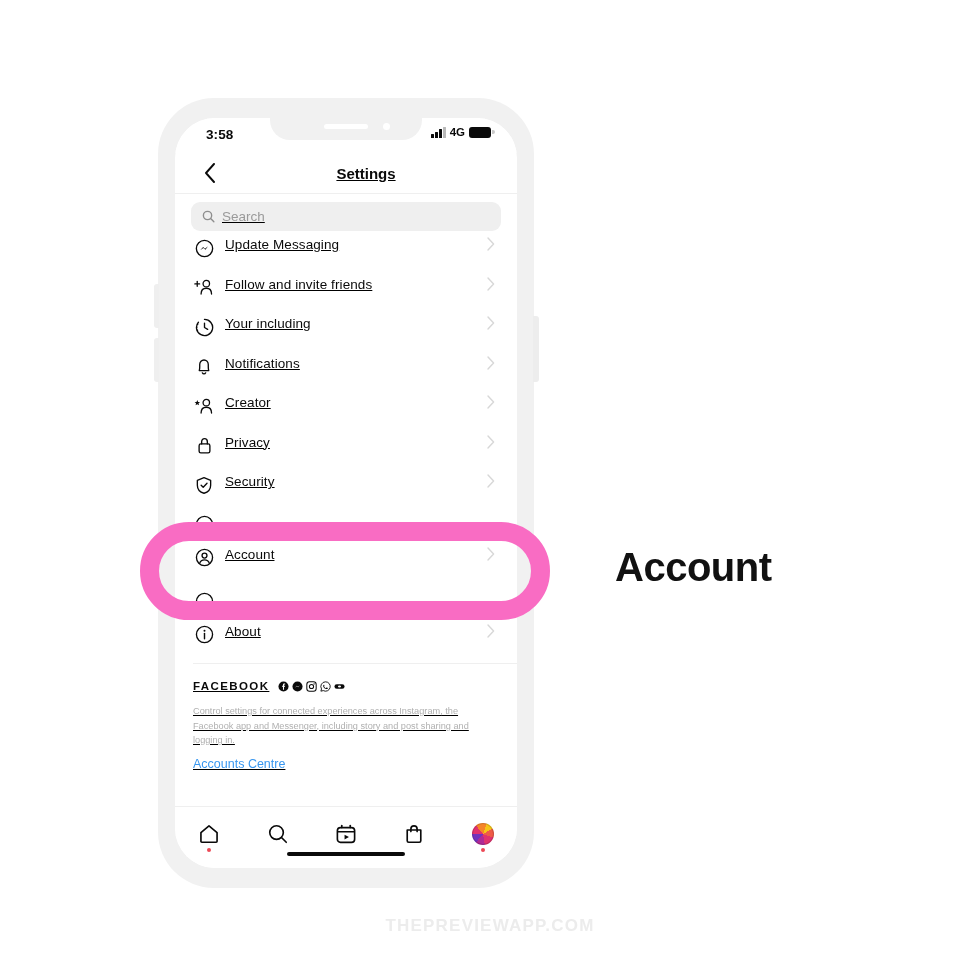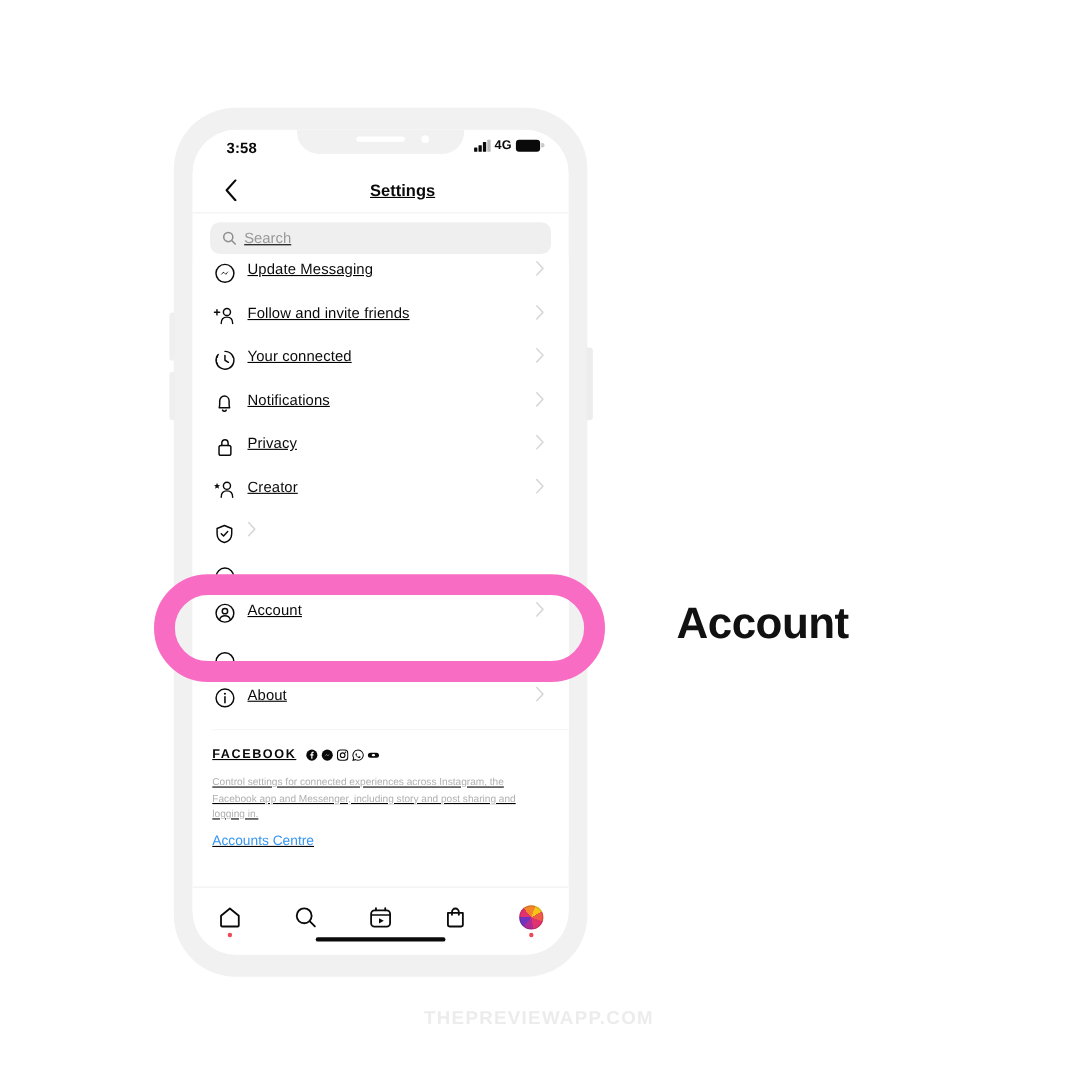--- a/index.html
+++ b/index.html
@@ -298,51 +298,36 @@
       <div class="row">
         <span class="row-icon">
           <svg width="19" height="19" viewBox="0 0 24 24">
             <path d="M12 1.8 A10.2 10.2 0 1 1 4.3 5.4" fill="none" stroke="#0a0a0a" stroke-width="1.7" stroke-linecap="round"></path>
             <circle cx="3.3" cy="8.2" r=".95" fill="#0a0a0a"></circle>
             <circle cx="2.2" cy="11.8" r=".95" fill="#0a0a0a"></circle>
             <circle cx="3.1" cy="15.4" r=".95" fill="#0a0a0a"></circle>
             <path d="M12 6.4 L12 12 L16 14.4" fill="none" stroke="#0a0a0a" stroke-width="1.7" stroke-linecap="round" stroke-linejoin="round"></path>
           </svg>
         </span>
-        <span class="row-label">Your connected</span>
+        <span class="row-label">Your including</span>
         <span class="row-chev">
           <svg width="8" height="14" viewBox="0 0 8 14">
               <path d="M1 1 L6.6 7 L1 13" fill="none" stroke="#8e8e8e" stroke-width="1.4" stroke-linecap="round" stroke-linejoin="round"></path>
             </svg>
         </span>
       </div>
 
       <div class="row">
         <span class="row-icon">
           <svg width="18" height="19" viewBox="0 0 22 24">
             <path d="M5 17.2 C5 17.2 5.6 15.4 5.6 12.6 L5.6 9.6 C5.6 6.3 8 3.8 11 3.8 C14 3.8 16.4 6.3 16.4 9.6 L16.4 12.6 C16.4 15.4 17 17.2 17 17.2 Z" fill="none" stroke="#0a0a0a" stroke-width="1.7" stroke-linejoin="round"></path>
             <path d="M8.9 20 C9.3 20.9 10.1 21.4 11 21.4 C11.9 21.4 12.7 20.9 13.1 20" fill="none" stroke="#0a0a0a" stroke-width="1.7" stroke-linecap="round"></path>
           </svg>
         </span>
         <span class="row-label">Notifications</span>
-        <span class="row-chev">
-          <svg width="8" height="14" viewBox="0 0 8 14">
-              <path d="M1 1 L6.6 7 L1 13" fill="none" stroke="#8e8e8e" stroke-width="1.4" stroke-linecap="round" stroke-linejoin="round"></path>
-            </svg>
-        </span>
-      </div>
-
-      <div class="row">
-        <span class="row-icon">
-          <svg width="17" height="19" viewBox="0 0 20 24">
-            <rect x="3.2" y="10" width="13.6" height="11.4" rx="2.2" fill="none" stroke="#0a0a0a" stroke-width="1.7"></rect>
-            <path d="M6.4 10 L6.4 7.2 C6.4 5.1 8 3.4 10 3.4 C12 3.4 13.6 5.1 13.6 7.2 L13.6 10" fill="none" stroke="#0a0a0a" stroke-width="1.7" stroke-linecap="round"></path>
-          </svg>
-        </span>
-        <span class="row-label">Privacy</span>
         <span class="row-chev">
           <svg width="8" height="14" viewBox="0 0 8 14">
               <path d="M1 1 L6.6 7 L1 13" fill="none" stroke="#8e8e8e" stroke-width="1.4" stroke-linecap="round" stroke-linejoin="round"></path>
             </svg>
         </span>
       </div>
 
       <div class="row">
         <span class="row-icon">
           <svg width="20" height="19" viewBox="0 0 26 24">
@@ -354,25 +339,41 @@
         <span class="row-label">Creator</span>
         <span class="row-chev">
           <svg width="8" height="14" viewBox="0 0 8 14">
               <path d="M1 1 L6.6 7 L1 13" fill="none" stroke="#8e8e8e" stroke-width="1.4" stroke-linecap="round" stroke-linejoin="round"></path>
             </svg>
         </span>
       </div>
 
       <div class="row">
         <span class="row-icon">
+          <svg width="17" height="19" viewBox="0 0 20 24">
+            <rect x="3.2" y="10" width="13.6" height="11.4" rx="2.2" fill="none" stroke="#0a0a0a" stroke-width="1.7"></rect>
+            <path d="M6.4 10 L6.4 7.2 C6.4 5.1 8 3.4 10 3.4 C12 3.4 13.6 5.1 13.6 7.2 L13.6 10" fill="none" stroke="#0a0a0a" stroke-width="1.7" stroke-linecap="round"></path>
+          </svg>
+        </span>
+        <span class="row-label">Privacy</span>
+        <span class="row-chev">
+          <svg width="8" height="14" viewBox="0 0 8 14">
+              <path d="M1 1 L6.6 7 L1 13" fill="none" stroke="#8e8e8e" stroke-width="1.4" stroke-linecap="round" stroke-linejoin="round"></path>
+            </svg>
+        </span>
+      </div>
+
+      <div class="row">
+        <span class="row-icon">
           <svg width="18" height="19" viewBox="0 0 22 24">
             <path d="M11 2.2 L19.4 5.6 L19.4 11.6 C19.4 16.6 15.8 20.4 11 21.8 C6.2 20.4 2.6 16.6 2.6 11.6 L2.6 5.6 Z" fill="none" stroke="#0a0a0a" stroke-width="1.7" stroke-linejoin="round"></path>
             <path d="M7.4 11.6 L10 14.2 L14.8 9.2" fill="none" stroke="#0a0a0a" stroke-width="1.7" stroke-linecap="round" stroke-linejoin="round"></path>
           </svg>
         </span>
+        <span class="row-label">Security</span>
         <span class="row-chev">
           <svg width="8" height="14" viewBox="0 0 8 14">
               <path d="M1 1 L6.6 7 L1 13" fill="none" stroke="#8e8e8e" stroke-width="1.4" stroke-linecap="round" stroke-linejoin="round"></path>
             </svg>
         </span>
       </div>
 
       <div class="row" style="height:33px;">
         <span class="row-icon">
           <svg width="19" height="19" viewBox="0 0 24 24">

